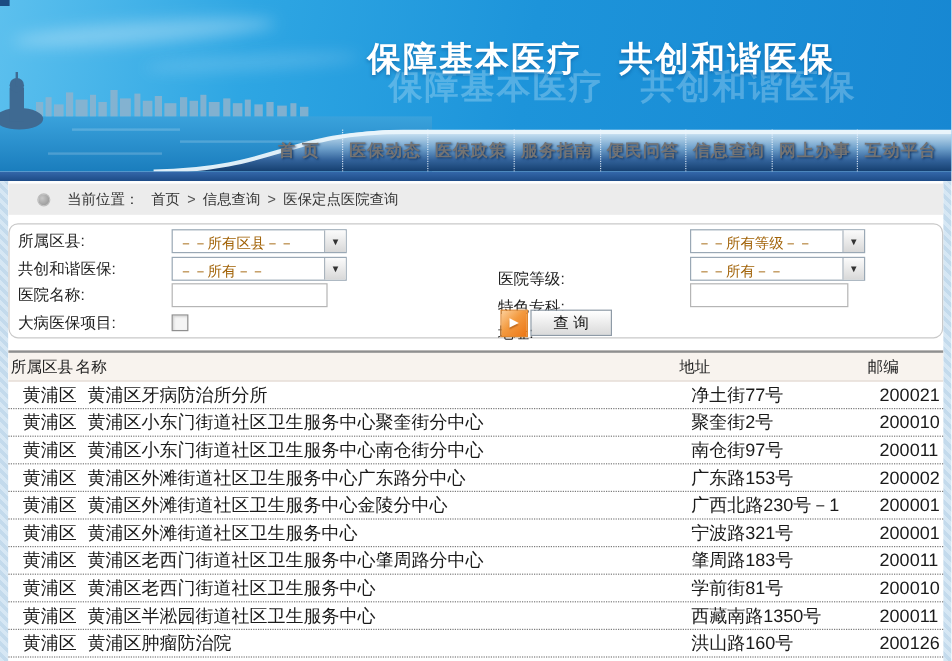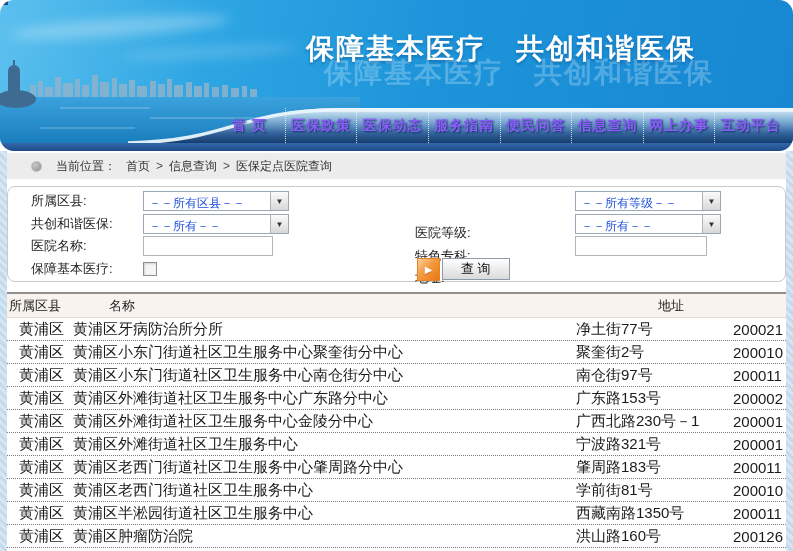--- a/index.html
+++ b/index.html
@@ -2,21 +2,21 @@
 <html><head>
 <meta charset="utf-8">
 <style>
   html,body{margin:0;padding:0;}
   body{
     width:793px;height:551px;position:relative;overflow:hidden;
     background:#ffffff;
     font-family:"Liberation Sans","DejaVu Sans",sans-serif;
   }
   
-  .header{position:absolute;left:0;top:0;width:793px;height:151px;overflow:hidden;border-radius:14px;}
+  .header{position:absolute;left:0;top:0;width:793px;height:151px;overflow:hidden;}
   .sky{
     position:absolute;left:0;top:0;width:793px;height:143px;
     background:linear-gradient(100deg,#5cc0ee 0%,#2ea6e3 26%,#1d94da 55%,#1787d2 100%);
   }
   .cloud1,.cloud2{position:absolute;border-radius:50%;filter:blur(6px);background:rgba(255,255,255,.30);}
   .cloud1{left:10px;top:18px;width:220px;height:18px;transform:rotate(-4deg);}
   .cloud2{left:120px;top:46px;width:180px;height:12px;transform:rotate(-3deg);opacity:.6;}
   .corner-chip{position:absolute;left:0;top:0;width:8px;height:5px;background:#1b4c83;}
   .skyline{position:absolute;left:0;top:55px;}
   .slogan{
@@ -26,21 +26,21 @@
   .slogan-reflection{
     position:absolute;left:324px;top:54px;font-size:28px;font-weight:bold;
     color:rgba(232,246,255,.27);letter-spacing:2px;white-space:nowrap;pointer-events:none;
   }
   .navbar-svg{position:absolute;left:0;top:108px;}
   .nav-items{
     position:absolute;left:214px;top:108px;width:572px;height:35px;display:flex;align-items:stretch;
   }
   .nav-item{
     flex:1;display:flex;align-items:center;justify-content:center;
-    color:#8b5cf6;font-size:14px;font-weight:bold;letter-spacing:1px;white-space:nowrap;
+    color:#737373;font-size:14px;font-weight:bold;letter-spacing:1px;white-space:nowrap;
     text-shadow:1px 1px 2px #0d3160;cursor:pointer;
   }
   .nav-item + .nav-item{border-left:1px dotted rgba(235,245,255,.85);}
   .header-strip{
     position:absolute;left:0;bottom:0;width:793px;height:8px;
     background:linear-gradient(#3468ab,#1d4b86);
   }
   
   .gutter{position:absolute;top:151px;bottom:0;width:7px;
     background:repeating-linear-gradient(45deg,#d6e7f4 0 3px,#c3daec 3px 6px);}
@@ -58,28 +58,28 @@
     background:radial-gradient(circle at 35% 35%,#c8c8c8,#8f8f8f);border:1px solid #bdbdbd;
   }
   .crumb-sep{margin:0 6px;color:#555;}
   .crumb-link{cursor:pointer;}
   
   .form-box{
     position:absolute;left:0;top:35px;width:777px;height:94px;
     border:1px solid #c9c9c9;border-radius:8px;background:#ffffff;
   }
   .f-item{position:absolute;height:20px;display:flex;align-items:center;font-size:13px;color:#222;white-space:nowrap;}
-  .fl1{left:7px;margin-left:16px;}   .fc1{left:135px;}
+  .fl1{left:7px;}   .fc1{left:135px;}
   .fl2{left:407px;margin-top:32px;} .fc2{left:520px;padding-left:47px;}
   .fr1{top:4px;} .fr2{top:27px;} .fr3{top:49px;} .fr4{top:72px;}
   .fake-select{
     width:146px;height:20px;border:1px solid #9aa8b5;background:#fff;display:flex;
     box-sizing:border-box;cursor:pointer;
   }
-  .fs-value{flex:1;font-size:12px;color:#1d4ed8;padding:3px 0 0 5px;white-space:nowrap;overflow:hidden;}
+  .fs-value{flex:1;font-size:12px;color:#a16207;padding:3px 0 0 5px;white-space:nowrap;overflow:hidden;}
   .fs-btn{
     width:17px;border-left:1px solid #aab4bd;display:flex;align-items:center;justify-content:center;
     background:linear-gradient(#fbfbfb,#d8d8d8);font-size:8px;color:#333;
   }
   .text-input{
     height:20px;border:1px solid #b5b5b5;background:#fff;box-sizing:border-box;
     font-size:12px;padding:0 4px;font-family:inherit;
   }
   .ti-name{width:130px;} .ti-addr{width:132px;}
   .checkbox{
@@ -97,21 +97,21 @@
   .search-btn{
     height:22px;margin-left:2px;padding:0 18px;border:1px solid #8e9aa6;
     background:linear-gradient(#ffffff,#dadada);font-size:13px;color:#111;
     display:flex;align-items:center;white-space:nowrap;cursor:pointer;font-family:inherit;
   }
   
   .results{position:absolute;left:0;top:141px;width:779px;}
   .thead{
     height:21px;background:#f8f3ee;border-top:2px solid #8f8f8f;border-bottom:1px solid #e2dad2;
     display:grid;grid-template-columns:54px 503px 157px auto;align-items:center;
-    padding:1px 0 1px 2px;font-size:13px;color:#222;gap:46px;
+    padding:1px 0 1px 2px;font-size:13px;color:#222;
   }
   .tbody .trow{
     height:22px;border-bottom:1px dotted #7a7a7a;
     display:grid;grid-template-columns:54px 503px 157px auto;align-items:center;
     padding-left:12px;font-size:15px;color:#1a1a1a;white-space:nowrap;
   }
   .td{overflow:hidden;}
 </style>
 </head>
 <body>
@@ -182,22 +182,22 @@
           <stop offset="0.72" stop-color="#33639b"></stop>
         <stop offset="1" stop-color="#143e6e"></stop>
       </linearGradient>
     </defs>
     <path d="M 793 0 L 793 35 L 132 35 C 236 33 242 0 342 0 Z" fill="url(#ng)"></path>
     <path d="M 128 35 C 232 33 238 2 338 2 L 793 2" fill="none" stroke="#e9f4fb" stroke-width="3.5" opacity="0.95"></path>
   </svg>
 
   <div class="nav-items">
       <div class="nav-item">首 页</div>
+      <div class="nav-item">医保动态</div>
       <div class="nav-item">医保政策</div>
-      <div class="nav-item">医保动态</div>
       <div class="nav-item">服务指南</div>
       <div class="nav-item">便民问答</div>
       <div class="nav-item">信息查询</div>
       <div class="nav-item">网上办事</div>
       <div class="nav-item">互动平台</div>
     </div>
 
   <div class="header-strip"></div>
 </div>
 
@@ -254,21 +254,21 @@
     <div class="f-item fl1 fr3">医院名称:</div>
     <div class="f-item fc1 fr3">
       <input class="text-input ti-name" type="text" value="" style="">
     </div>
 
     <div class="f-item fl2 fr3">地址:</div>
     <div class="f-item fc2 fr3">
       <input class="text-input ti-addr" type="text" value="" style="">
     </div>
 
-    <div class="f-item fl1 fr4">保障基本医疗:</div>
+    <div class="f-item fl1 fr4">大病医保项目:</div>
     <div class="f-item fc1 fr4">
       <input class="checkbox" type="checkbox" style="">
     </div>
 
     <div class="search-group">
       <span class="search-icon-box">▶</span>
       <button class="search-btn">查 询</button>
     </div>
   </div>
 

